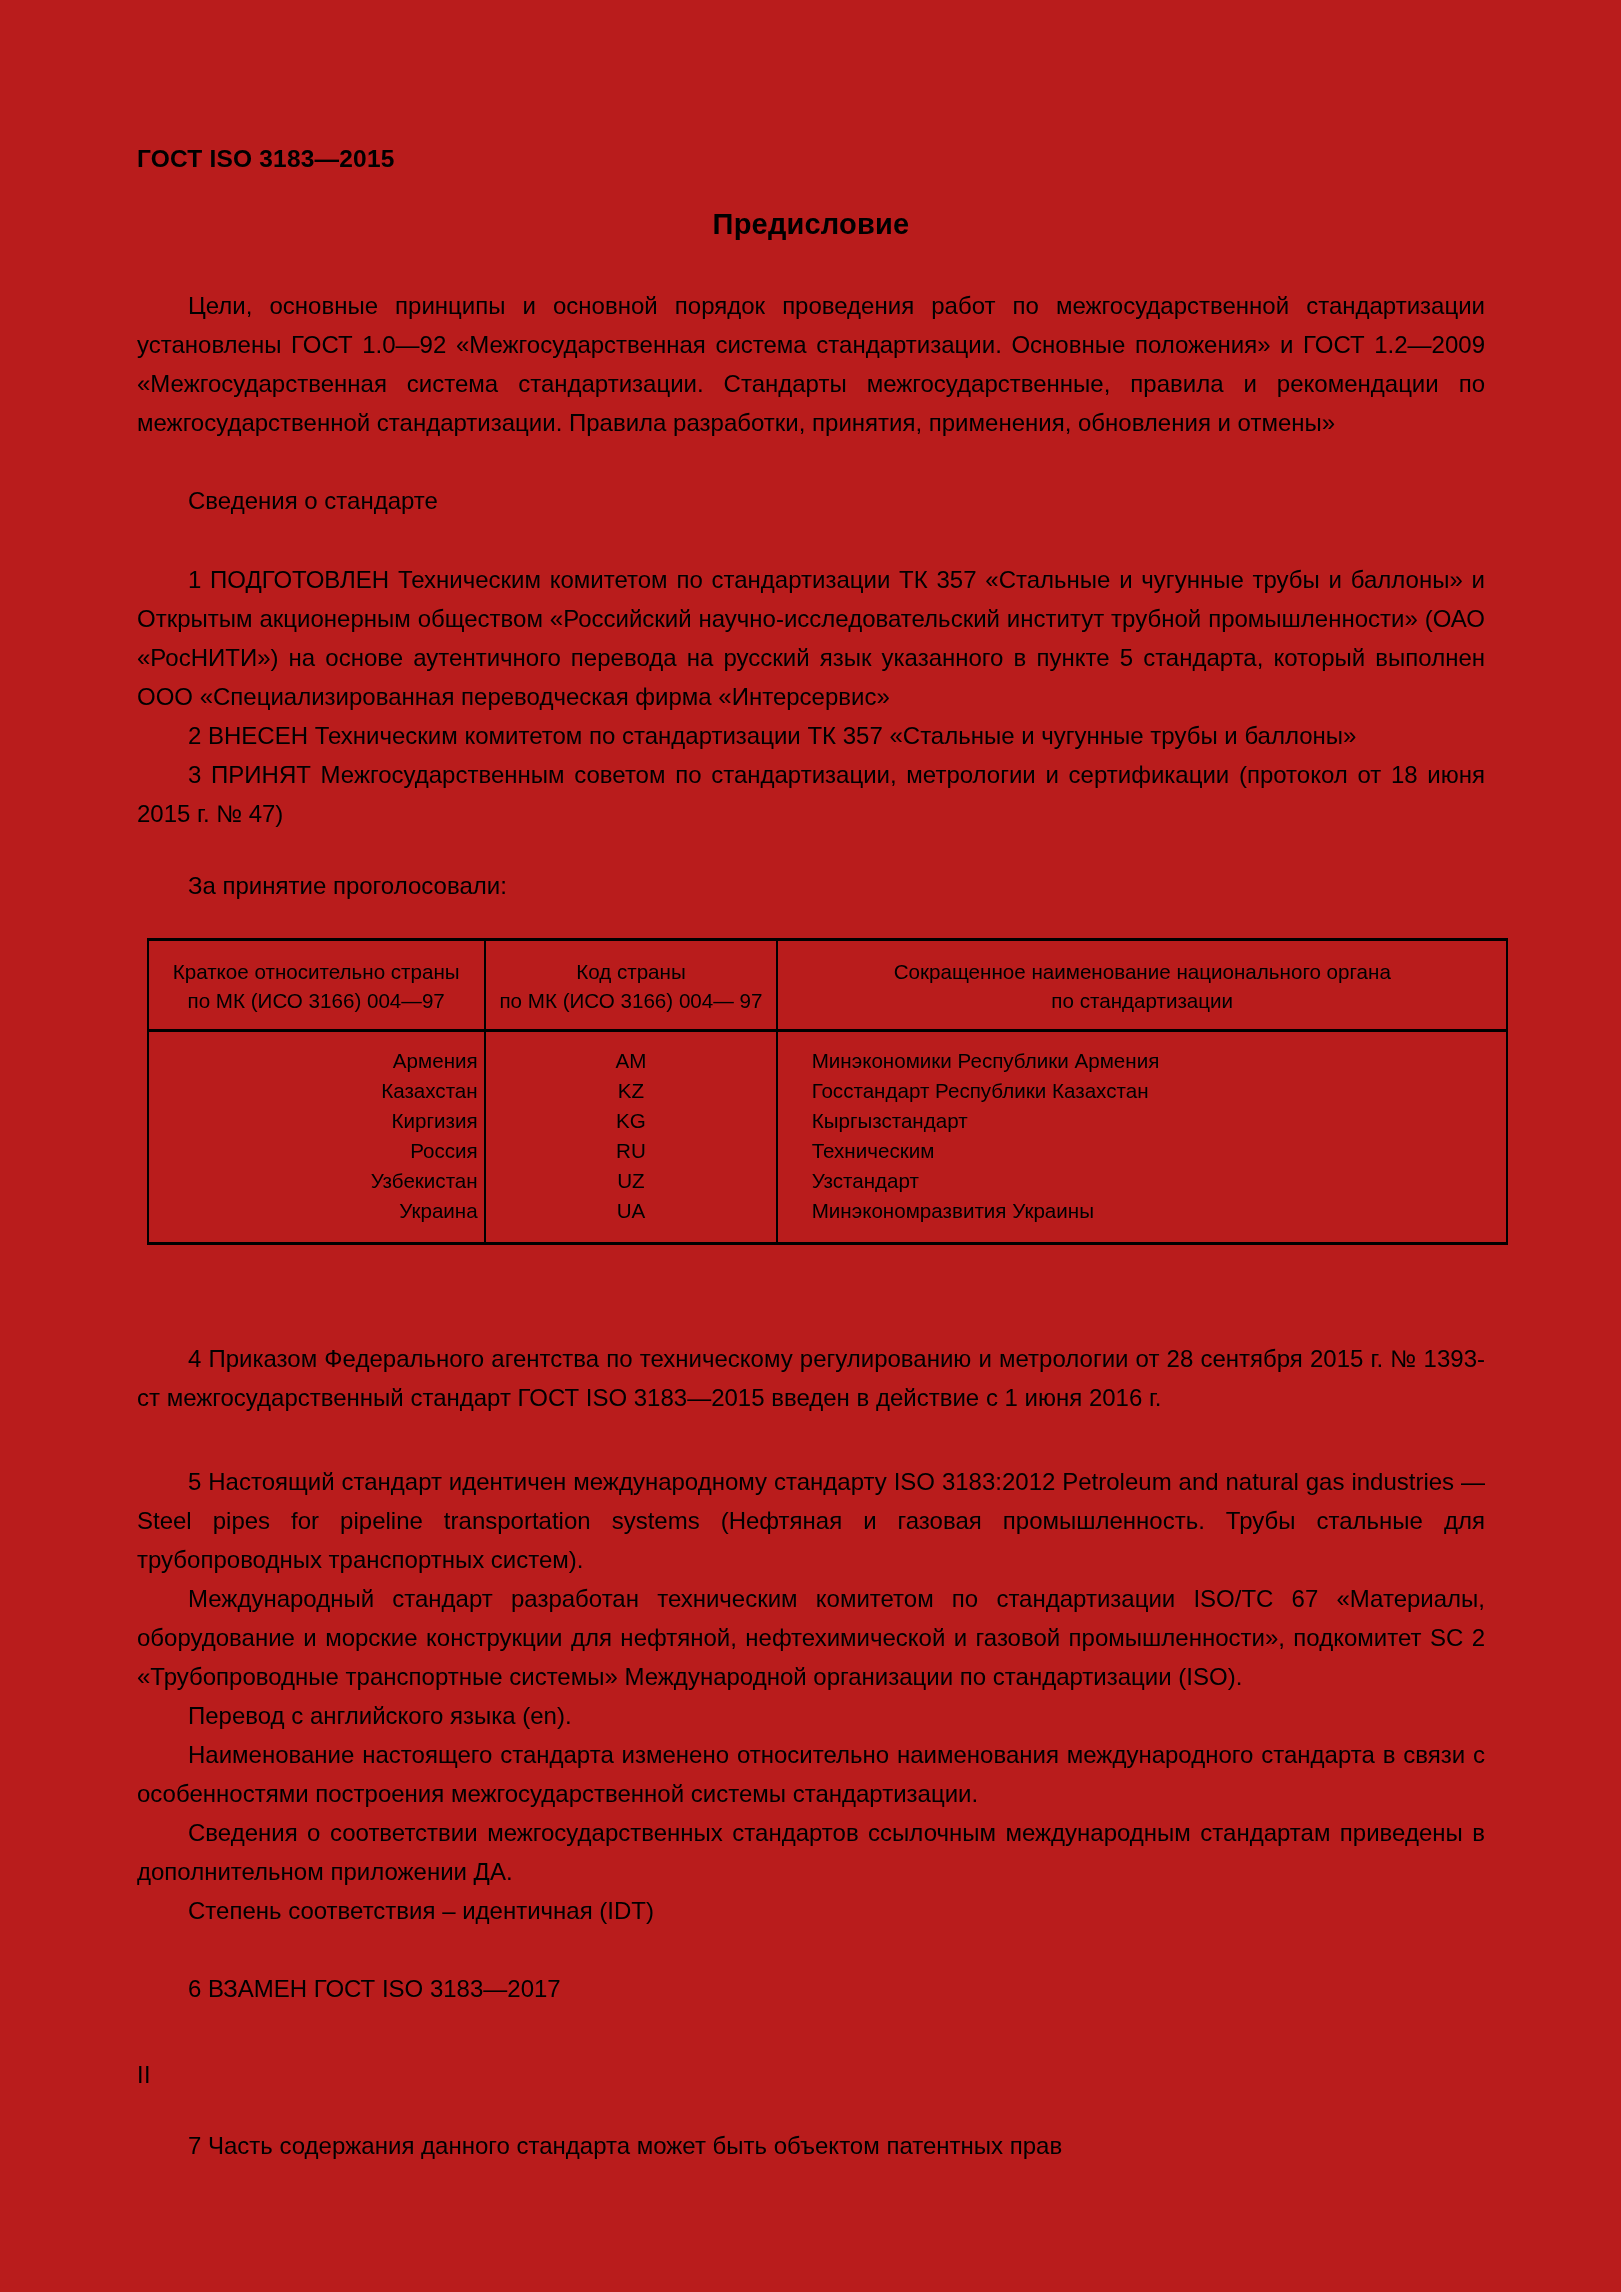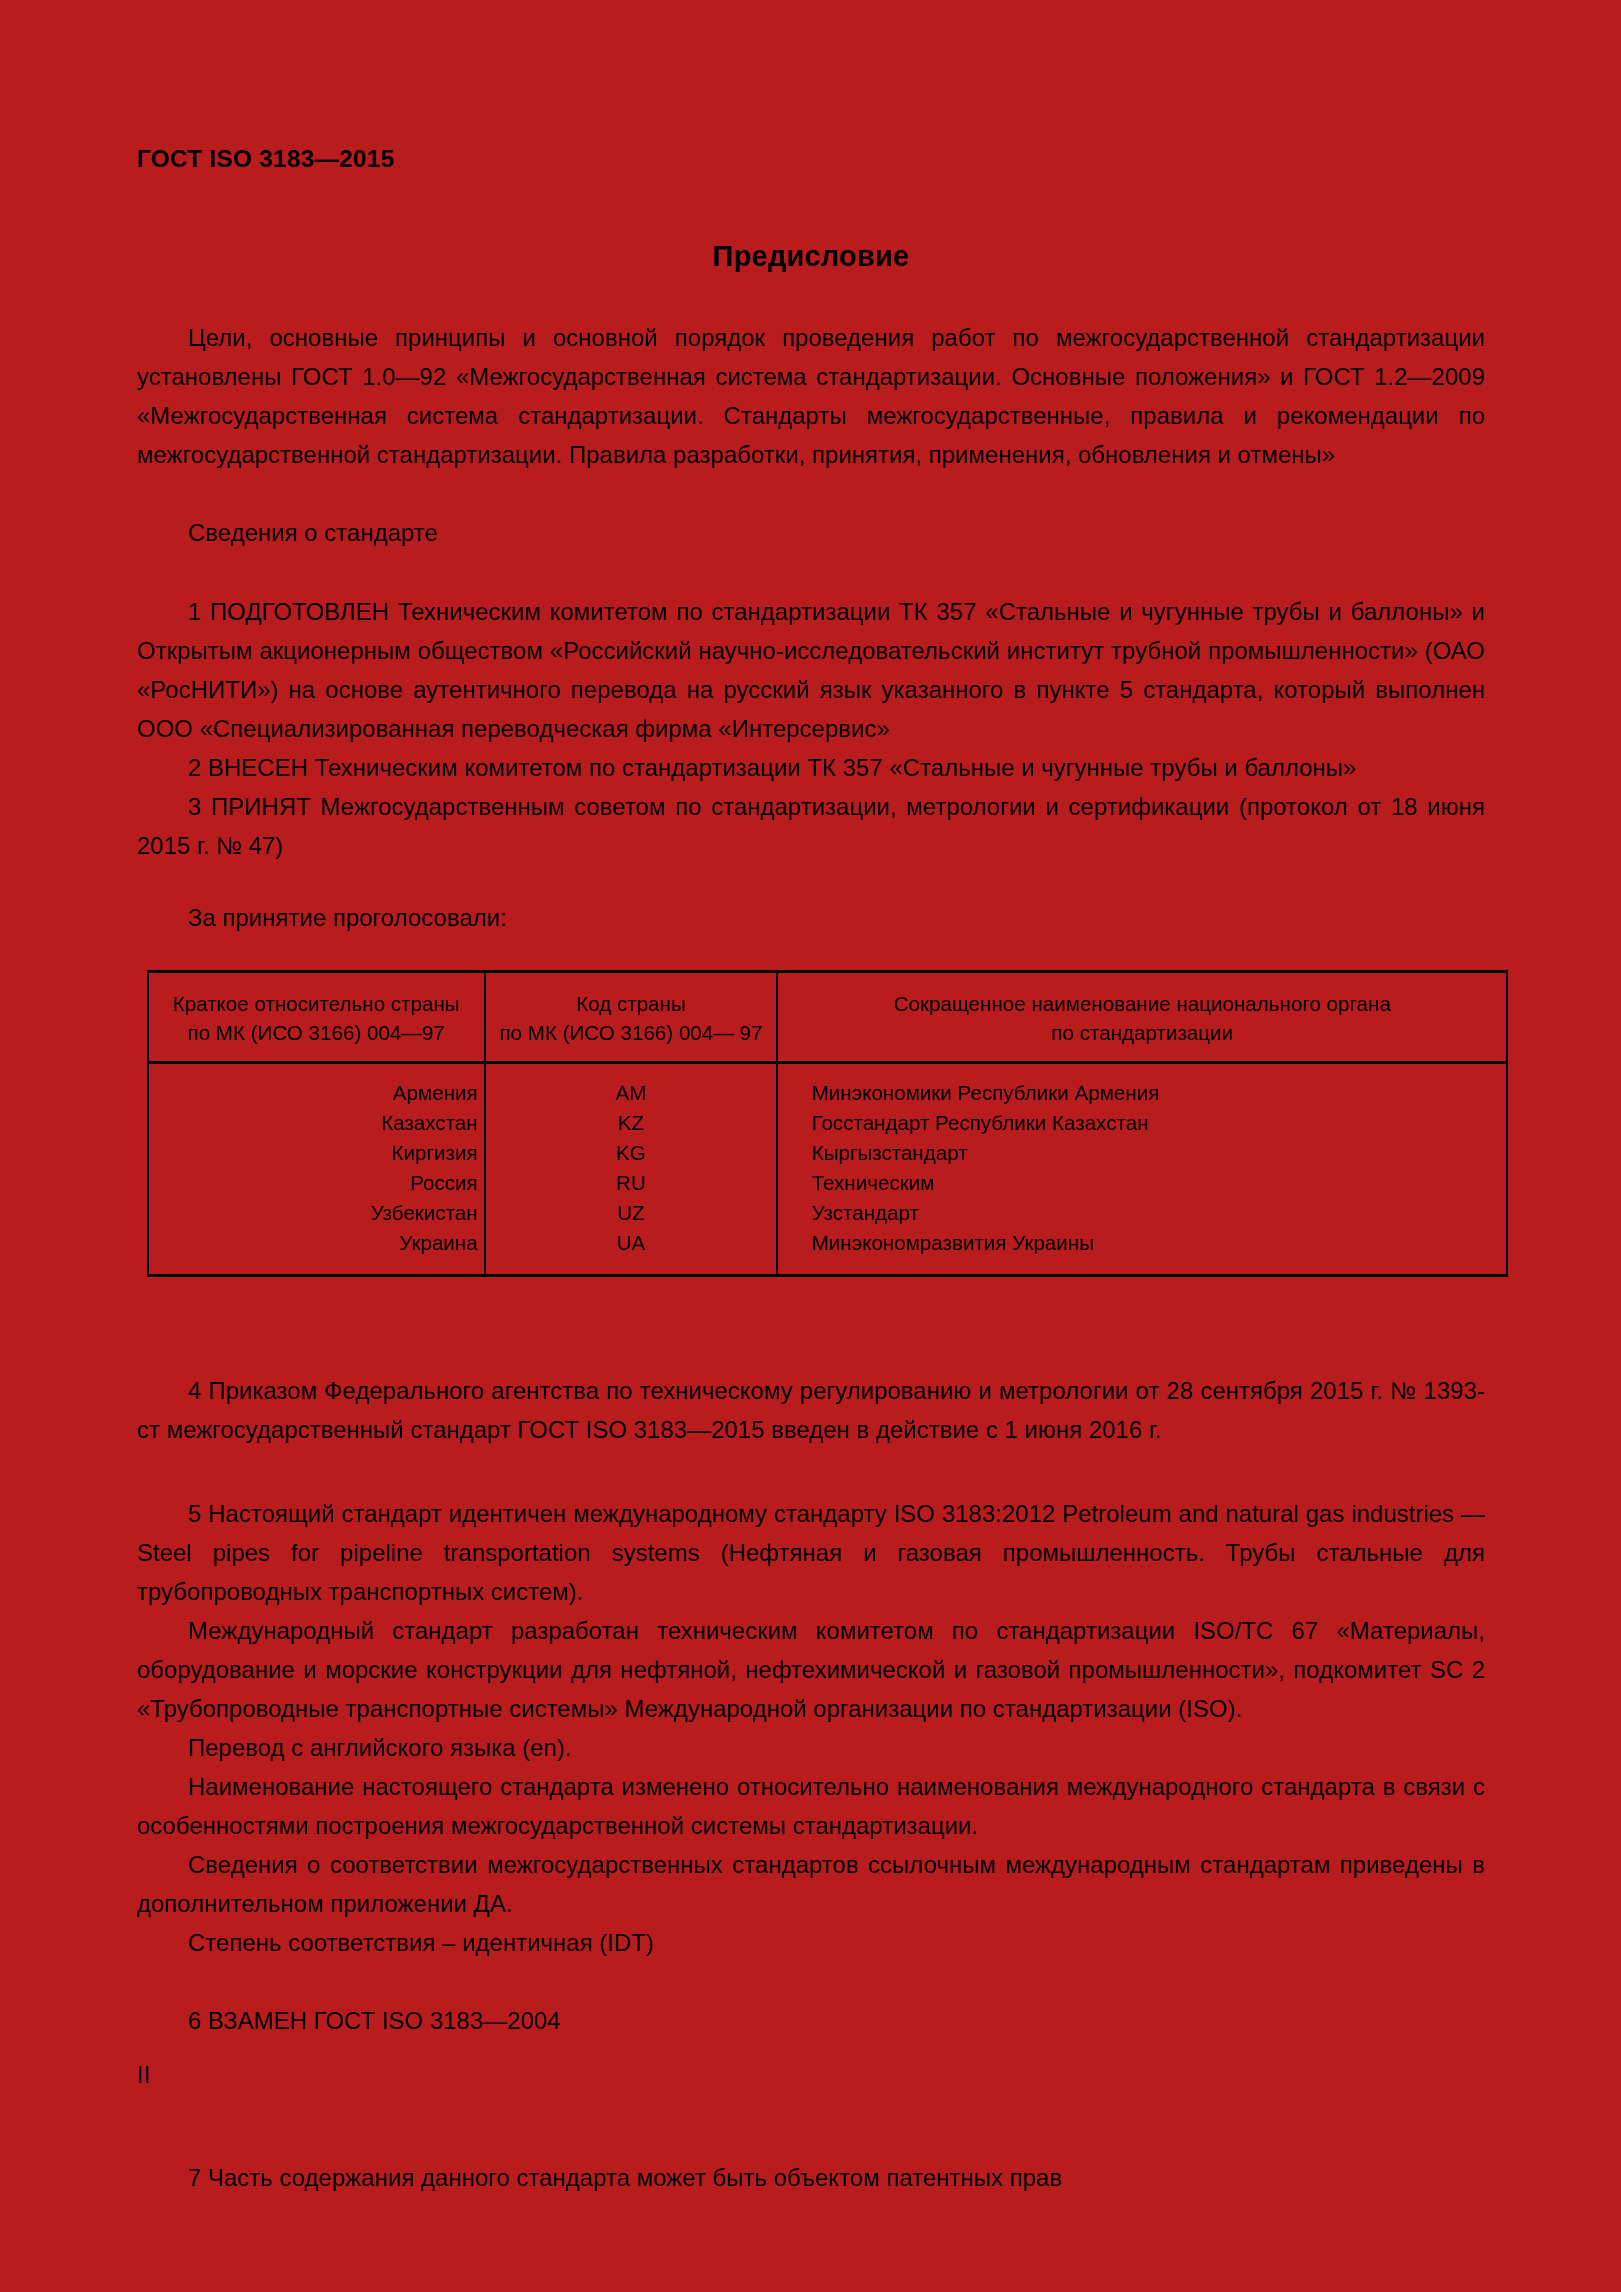--- a/index.html
+++ b/index.html
@@ -28,21 +28,20 @@
     letter-spacing: 0.2px;
     white-space: nowrap;
   }
 
   
   .content {
     position: absolute;
     left: 137px;
     top: 208px;
     width: 1348px;
-    margin-top: 32px;
   }
 
   h1.doc-title {
     font-size: 29px;
     font-weight: bold;
     text-align: center;
     margin: 0 0 45px 0;
     letter-spacing: 0.2px;
   }
 
@@ -217,21 +216,21 @@
     <p class="para">Перевод с английского языка (en).</p>
 
     <p class="para">Наименование настоящего стандарта изменено относительно наименования международного стандарта в связи с особенностями построения межгосударственной системы стандартизации.</p>
 
     <p class="para">Сведения о соответствии межгосударственных стандартов ссылочным международным стандартам  приведены в дополнительном приложении ДА.</p>
 
     <p class="para">Степень соответствия – идентичная (IDT)</p>
 
     <div class="gap-40"></div>
 
-    <p class="para tight">6 ВЗАМЕН ГОСТ ISO 3183—2004</p>
+    <p class="para tight">6 ВЗАМЕН ГОСТ ISO 3183—2017</p>
 
     <div class="gap-120"></div>
 
     <p class="para tight">7  Часть содержания данного стандарта может быть объектом патентных прав</p>
 
   </div>
 
   <div class="folio">II</div>
 
 </div>

